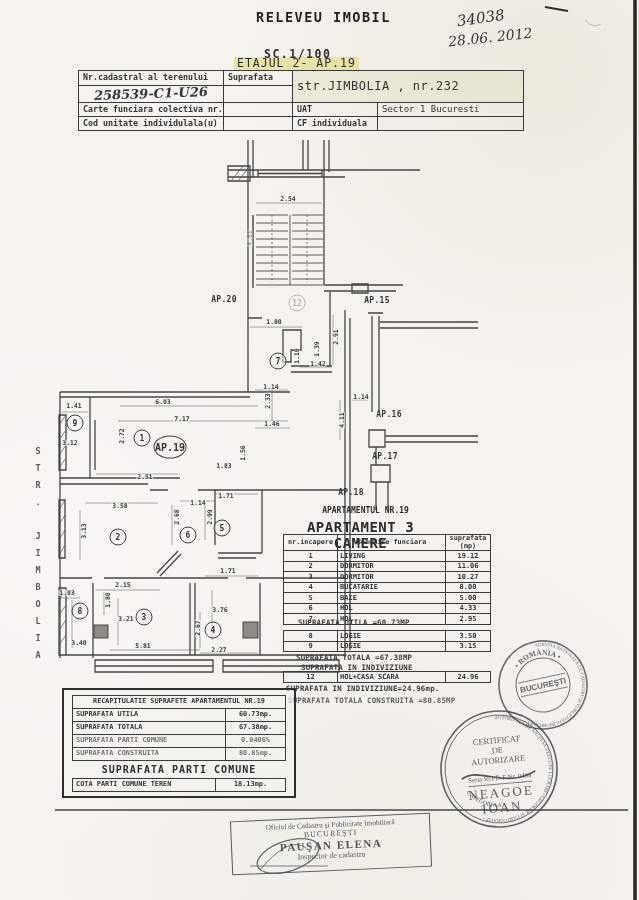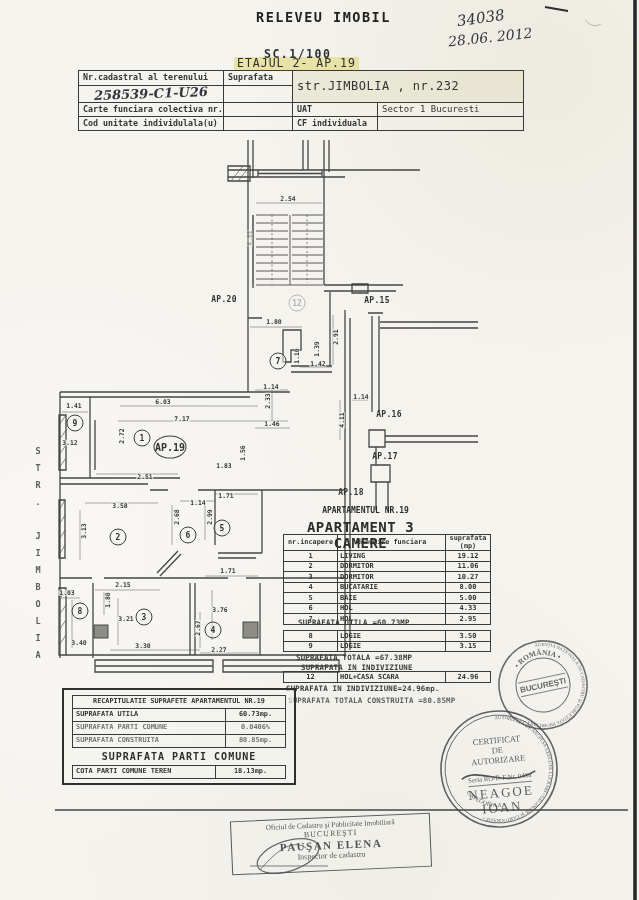--- a/index.html
+++ b/index.html
@@ -180,21 +180,21 @@
       <span class="dim vert" style="left: 177px; top: 517px;">2.68</span>
       <span class="dim vert" style="left: 210px; top: 517px;">2.99</span>
       <span class="dim" style="left: 228px; top: 571px;">1.71</span>
       <span class="dim" style="left: 123px; top: 585px;">2.15</span>
       <span class="dim" style="left: 67px; top: 593px;">1.03</span>
       <span class="dim vert" style="left: 108px; top: 600px;">1.80</span>
       <span class="dim" style="left: 79px; top: 621px; margin-top: 22px;">3.40</span>
       <span class="dim" style="left: 126px; top: 619px;">3.21</span>
       <span class="dim" style="left: 220px; top: 610px;">3.76</span>
       <span class="dim vert" style="left: 198px; top: 628px;">2.67</span>
-      <span class="dim" style="left: 143px; top: 646px;">3.30</span>
+      <span class="dim" style="left: 143px; top: 646px;">5.81</span>
       <span class="dim" style="left: 219px; top: 650px;">2.27</span>
     </div>
   <div>
 
   <span class="room faint" style="left: 297px; top: 303px;">12</span>
       <span class="room" style="left: 278px; top: 361px;">7</span>
       <span class="room" style="left: 75px; top: 423px;">9</span>
       <span class="room" style="left: 142px; top: 438px;">1</span>
       <span class="room oval" style="left: 170px; top: 447px;">AP.19</span>
       <span class="room" style="left: 118px; top: 537px;">2</span>
@@ -335,20 +335,24 @@
           <col>
           <col style="width:60px">
         </colgroup>
       <tbody>
 
           <tr class="vert">
             <td>SUPRAFATA UTILA</td>
             <td class="val">60.73mp.</td>
           </tr>
 
+          <tr class="vert">
+            <td>SUPRAFATA TOTALA</td>
+            <td class="val">67.38mp.</td>
+          </tr>
 
           <tr class="vert ft">
             <td>SUPRAFATA PARTI COMUNE</td>
             <td class="val">0.0406%</td>
           </tr>
 
           <tr class="vert ft">
             <td>SUPRAFATA CONSTRUITA</td>
             <td class="val">80.85mp.</td>
           </tr>

